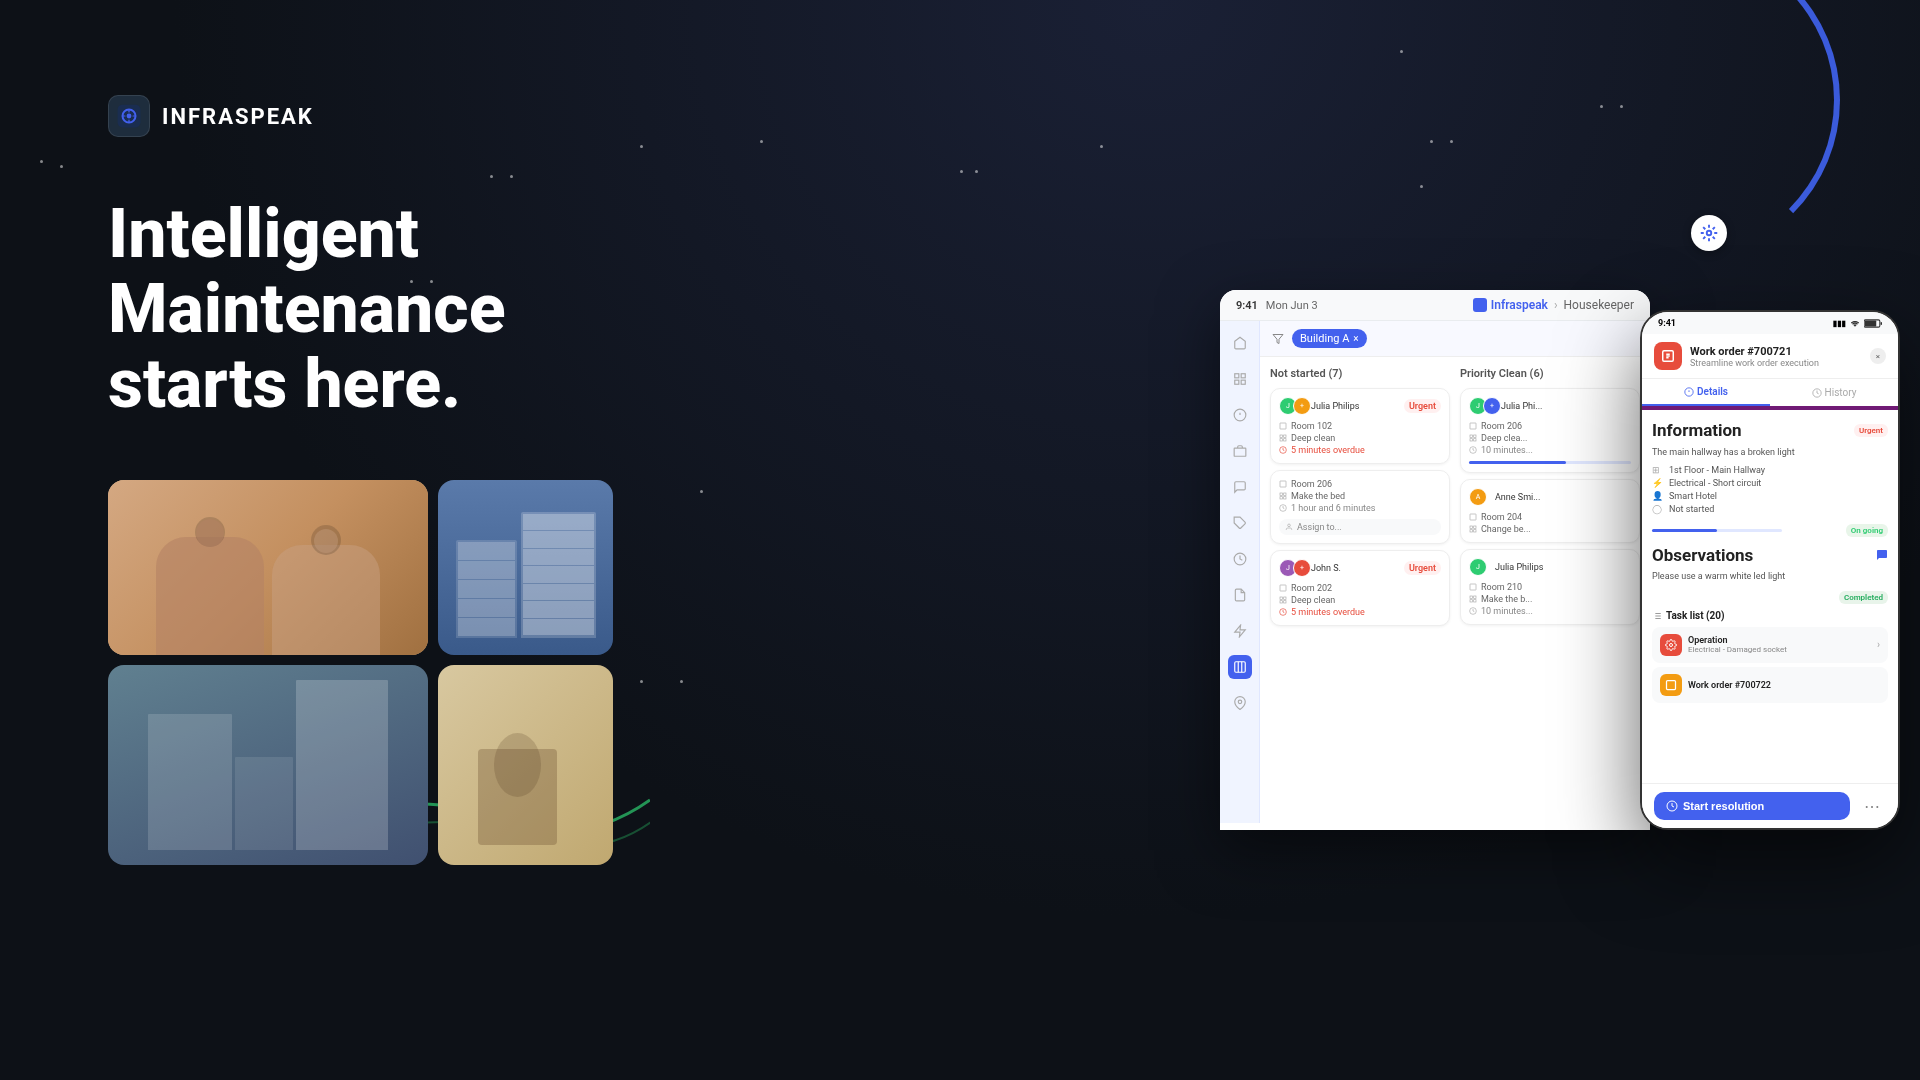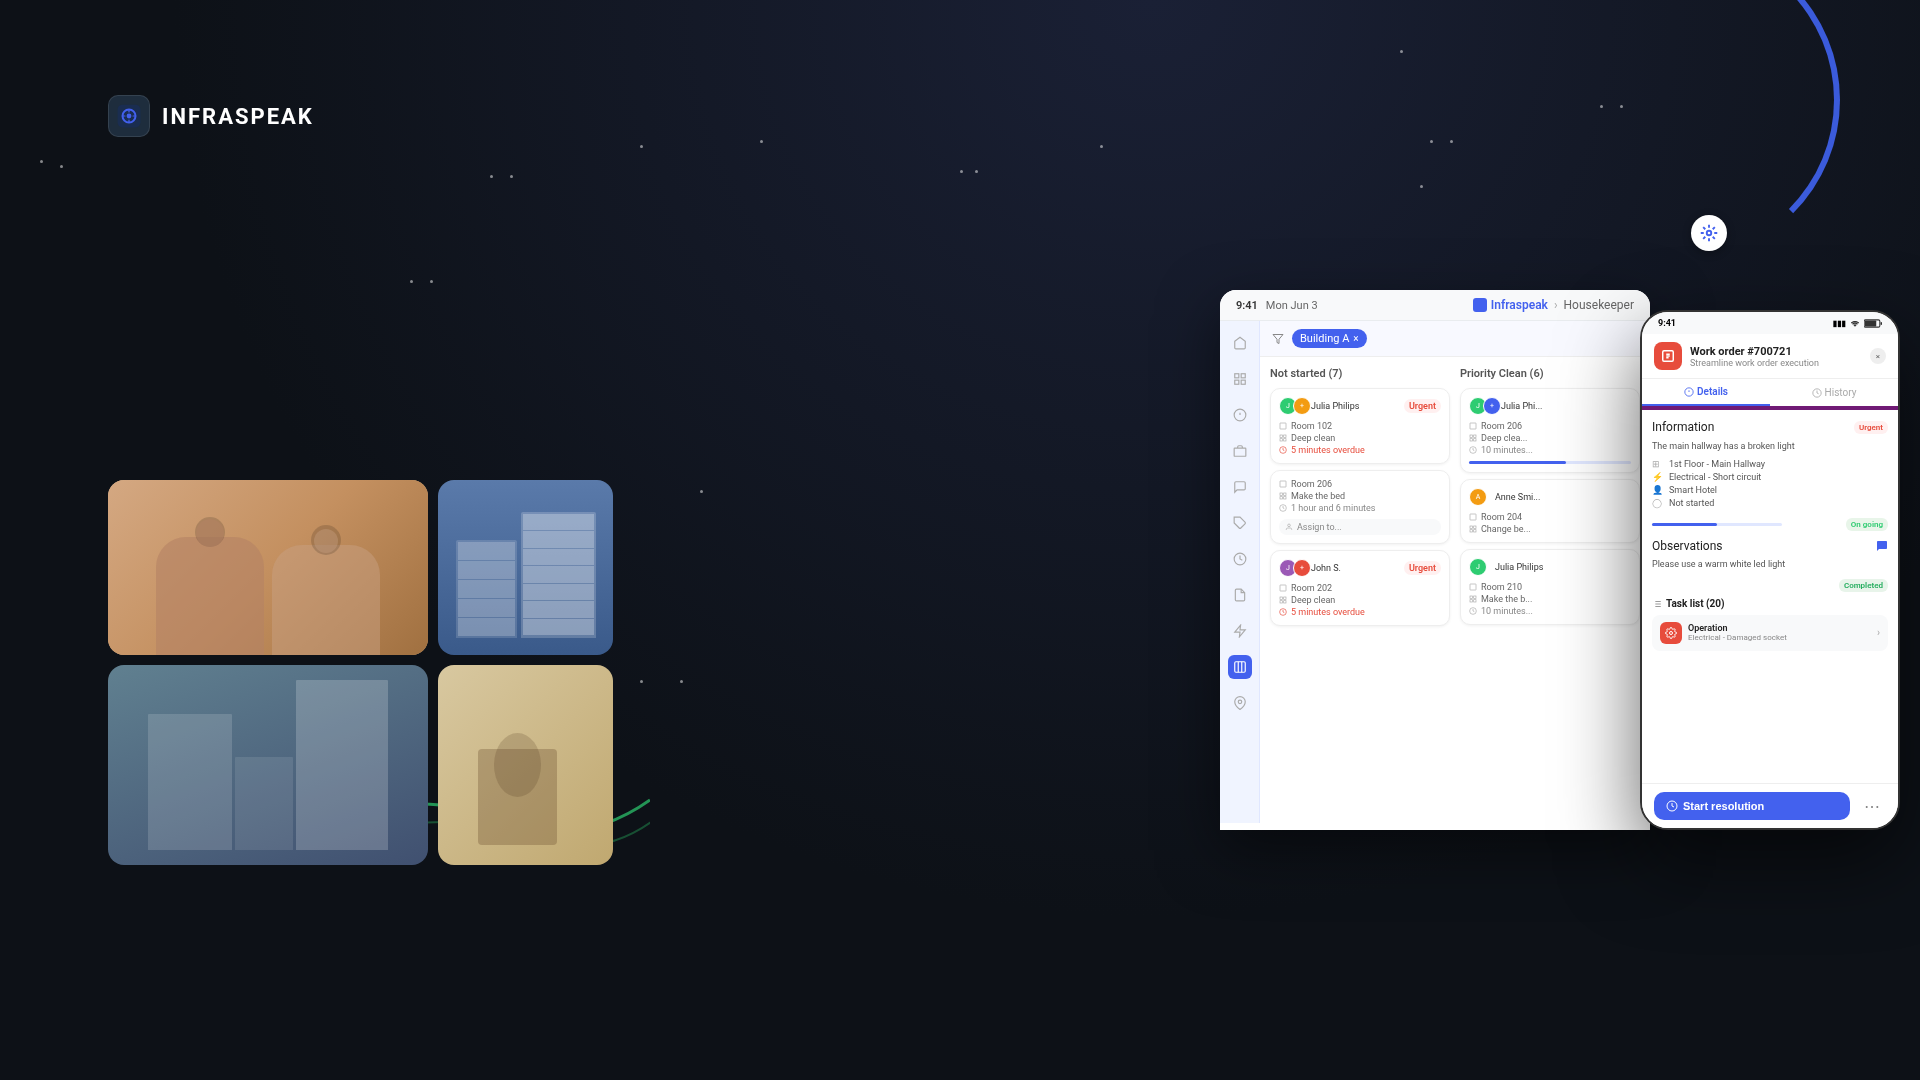--- a/index.html
+++ b/index.html
@@ -496,22 +496,22 @@
     }
 
     .section-header {
       display: flex;
       align-items: center;
       justify-content: space-between;
       margin-bottom: 6px;
     }
 
     .section-title {
-      font-size: 12px;
-      font-weight: 400;
+      font-size: 17px;
+      font-weight: 700;
       color: #222;
     }
 
     .badge-urgent-sm {
       background: #fff0f0;
       color: #e74c3c;
       font-size: 8px;
       padding: 2px 5px;
       border-radius: 6px;
       font-weight: 600;
@@ -787,20 +787,25 @@
       <svg width="26" height="26" viewBox="0 0 32 32" fill="none">
         <rect x="2" y="2" width="28" height="28" rx="6" fill="#1a2d50"></rect>
         <circle cx="16" cy="16" r="8" stroke="#4361ee" stroke-width="2.5" fill="none"></circle>
         <circle cx="16" cy="16" r="3" fill="#4361ee"></circle>
         <path d="M16 8v3M16 21v3M8 16h3M21 16h3" stroke="#4361ee" stroke-width="1.5" stroke-linecap="round"></path>
       </svg>
     </div>
     <span class="logo-text">INFRASPEAK</span>
   </div>
 
+  <div class="headline">
+    <span>Intelligent</span><br>
+    <span>Maintenance</span><br>
+    <span>starts here.</span>
+  </div>
 </div>
 
 <div class="photo-grid">
 
   <div class="photo photo-people">
     <div class="photo-placeholder">
       <div class="person-silhouette">
         <div class="person" style="height:75%; background: rgba(180,130,100,0.6); border-radius: 30px 30px 0 0;">
           <div style="position:absolute;top:-18px;left:50%;transform:translateX(-50%);width:28px;height:28px;background:rgba(180,130,100,0.5);border-radius:50%;"></div>
         </div>
@@ -1299,20 +1304,30 @@
                 <path d="M19.4 15a1.65 1.65 0 00.33 1.82l.06.06a2 2 0 010 2.83 2 2 0 01-2.83 0l-.06-.06a1.65 1.65 0 00-1.82-.33 1.65 1.65 0 00-1 1.51V21a2 2 0 01-4 0v-.09A1.65 1.65 0 009 19.4a1.65 1.65 0 00-1.82.33l-.06.06a2 2 0 01-2.83-2.83l.06-.06A1.65 1.65 0 004.68 15a1.65 1.65 0 00-1.51-1H3a2 2 0 010-4h.09A1.65 1.65 0 004.6 9a1.65 1.65 0 00-.33-1.82l-.06-.06a2 2 0 012.83-2.83l.06.06A1.65 1.65 0 009 4.68a1.65 1.65 0 001-1.51V3a2 2 0 014 0v.09a1.65 1.65 0 001 1.51 1.65 1.65 0 001.82-.33l.06-.06a2 2 0 012.83 2.83l-.06.06A1.65 1.65 0 0019.4 9a1.65 1.65 0 001.51 1H21a2 2 0 010 4h-.09a1.65 1.65 0 00-1.51 1z"></path>
             </svg>
           </div>
           <div class="task-text">
             <div class="task-name">Operation</div>
             <div class="task-sub">Electrical - Damaged socket</div>
           </div>
           <span class="chevron-right">›</span>
         </div>
 
+        <div style="background:#f8f9fa;border-radius:8px;padding:7px 8px;display:flex;align-items:center;gap:6px;">
+          <div style="width:22px;height:22px;background:#f39c12;border-radius:6px;display:flex;align-items:center;justify-content:center;flex-shrink:0;">
+            <svg width="12" height="12" viewBox="0 0 24 24" fill="none" stroke="white" stroke-width="2.5">
+                <rect x="3" y="3" width="18" height="18" rx="2"></rect>
+              </svg>
+          </div>
+          <div style="flex:1;">
+            <div style="font-size:9px;font-weight:600;color:#222;">Work order #700722</div>
+          </div>
+        </div>
       </div>
     </div>
 
     <div class="mobile-footer">
       <button class="start-btn">
         <svg width="12" height="12" viewBox="0 0 24 24" fill="none" stroke="white" stroke-width="2">
             <circle cx="12" cy="12" r="10"></circle>
             <polyline points="12 6 12 12 16 14"></polyline>
           </svg>
         <span>Start resolution</span>

